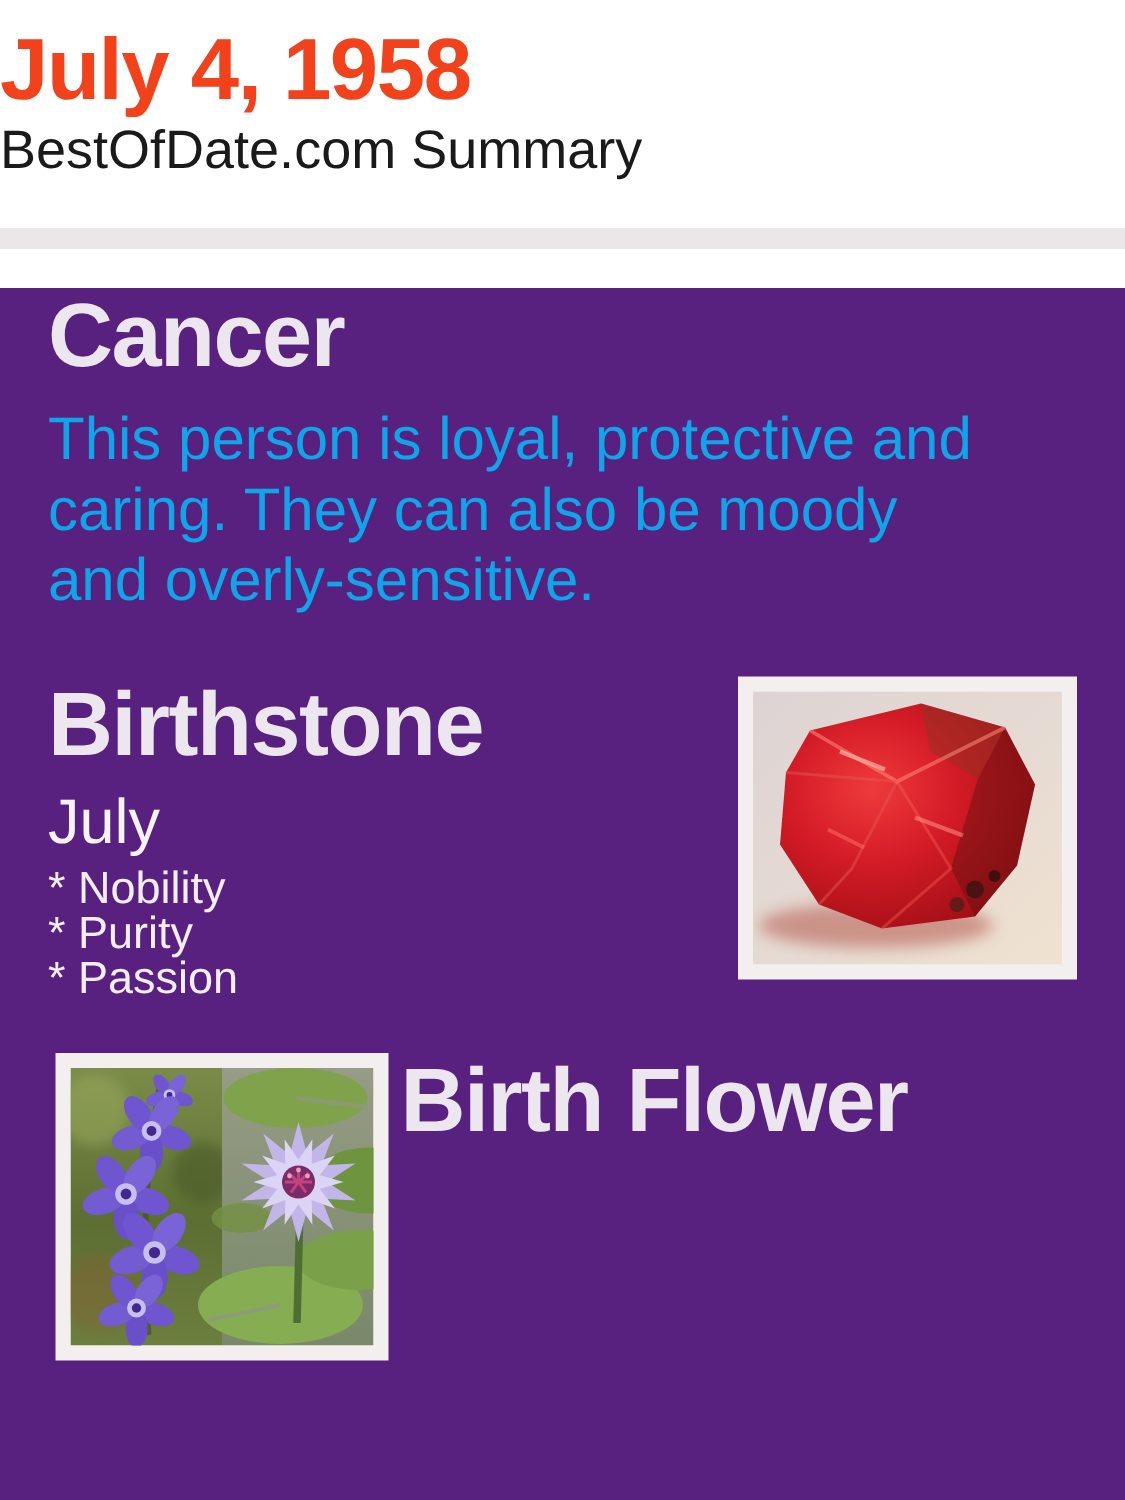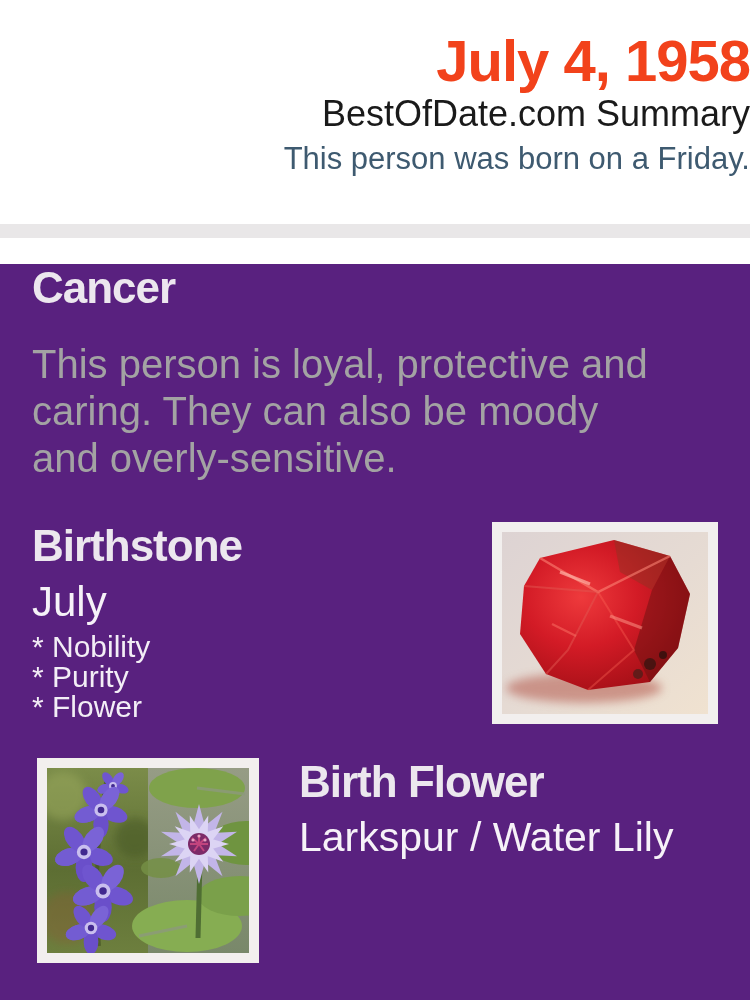--- a/index.html
+++ b/index.html
@@ -3,83 +3,82 @@
 <meta charset="utf-8">
 <style>
   * { box-sizing: border-box; }
   html, body { margin: 0; padding: 0; background: #ffffff; }
   .page {
     width: 750px; height: 1000px; overflow: hidden;
     font-family: "Liberation Sans", "DejaVu Sans", sans-serif;
     background: #ffffff;
   }
   
-  .header { height: 224px; padding-top: 26px; text-align: right; background: #ffffff; }
+  .header { height: 152px; padding-top: 12px; text-align: left; background: #ffffff; }
   .date-title {
     margin: 6px 0 6px; font-size: 58px; font-weight: 700;
     color: var(--accent-orange, #f2421b); line-height: 1.0; letter-spacing: -1px;
   }
   .site-summary { font-size: 36px; color: #1a1a1a; line-height: 1.0; margin-bottom: 11px; }
   .born-line { font-size: 31px; color: #3e5a70; line-height: 1.0; }
   
   .divider { height: 14px; background: #e9e7e8; }
   
   .body-panel { height: 810px; background: #59217f; color: #f6f2f8; }
   .h-big {
-    margin: 0; font-size: 44px; font-weight: 700; line-height: 1.08;
+    margin: 0; font-size: 60px; font-weight: 700; line-height: 1.08;
     color: #ece7ee; letter-spacing: -1px;
   }
   .zodiac-heading { margin: 26px 0 0 32px; }
   .zodiac-desc {
-    margin: 29px 0 0 32px; max-width: 635px;
-    font-size: 40px; font-weight: 300; line-height: 1.18; color: #a3a3a3;
+    margin: 13px 0 0 32px; max-width: 635px;
+    font-size: 40px; font-weight: 300; line-height: 1.18; color: #0ea5e9;
   }
   .sub-name { font-size: 42px; line-height: 1.1; margin-top: 9px; color: #f6f2f8; }
   .traits { list-style: none; margin: 7px 0 0; padding: 0; font-size: 30px; color: #f3eef6; }
   .traits li { line-height: 1.0; }
   .section-birthstone {
     display: flex; justify-content: space-between; align-items: flex-start;
     margin: 40px 32px 0 32px;
   }
   .section-flower {
-    display: flex; align-items: flex-start; gap: 40px;
+    display: flex; align-items: flex-start; gap: 8px;
     margin: 34px 20px 0 37px;
   }
   .flower-col .sub-name { font-size: 41px; }
   .flower-col .traits li { margin-top: 16px; }
   .flower-col .traits { margin-top: 13px; }
   .photo { margin: 0; padding: 10px; background: #f2efee; line-height: 0; flex: none; }
   .photo svg { display: block; }
 </style>
 </head>
 <body>
 
 <div class="page">
 
   <header class="header">
     <h1 class="date-title">July 4, 1958</h1>
     <div class="site-summary">BestOfDate.com Summary</div>
-    <div class="born-line">This person was born on a Friday.</div>
   </header>
 
   <div class="divider"></div>
 
   <main class="body-panel">
 
     <h2 class="h-big zodiac-heading">Cancer</h2>
     <p class="zodiac-desc">This person is loyal, protective and caring. They can also be moody and overly-sensitive.</p>
 
     <section class="section-birthstone">
       <div class="col">
         <h2 class="h-big">Birthstone</h2>
         <div class="sub-name">July</div>
         <ul class="traits">
           <li>* Nobility</li>
           <li>* Purity</li>
-          <li>* Flower</li>
+          <li>* Passion</li>
         </ul>
       </div>
 
       <figure class="photo">
         <svg width="206" height="182" viewBox="0 0 206 182">
           <defs>
             <linearGradient id="rubyBg" x1="0" y1="0" x2="1" y2="1">
               <stop offset="0" stop-color="#ddd3d3"></stop>
               <stop offset="0.55" stop-color="#e6dbd3"></stop>
               <stop offset="1" stop-color="#f0e2d0"></stop>
@@ -207,18 +206,17 @@
               <circle cx="0" cy="-8" r="1.6" fill="#e8a0c0"></circle>
               <circle cx="6" cy="-4" r="1.6" fill="#e8a0c0"></circle>
               <circle cx="-6" cy="-4" r="1.6" fill="#e8a0c0"></circle>
             </g>
           </g>
         </svg>
       </figure>
 
       <div class="col flower-col">
         <h2 class="h-big">Birth Flower</h2>
-        <div class="sub-name">Larkspur / Water Lily</div>
       </div>
     </section>
 
   </main>
 </div>
 
 </body></html>

